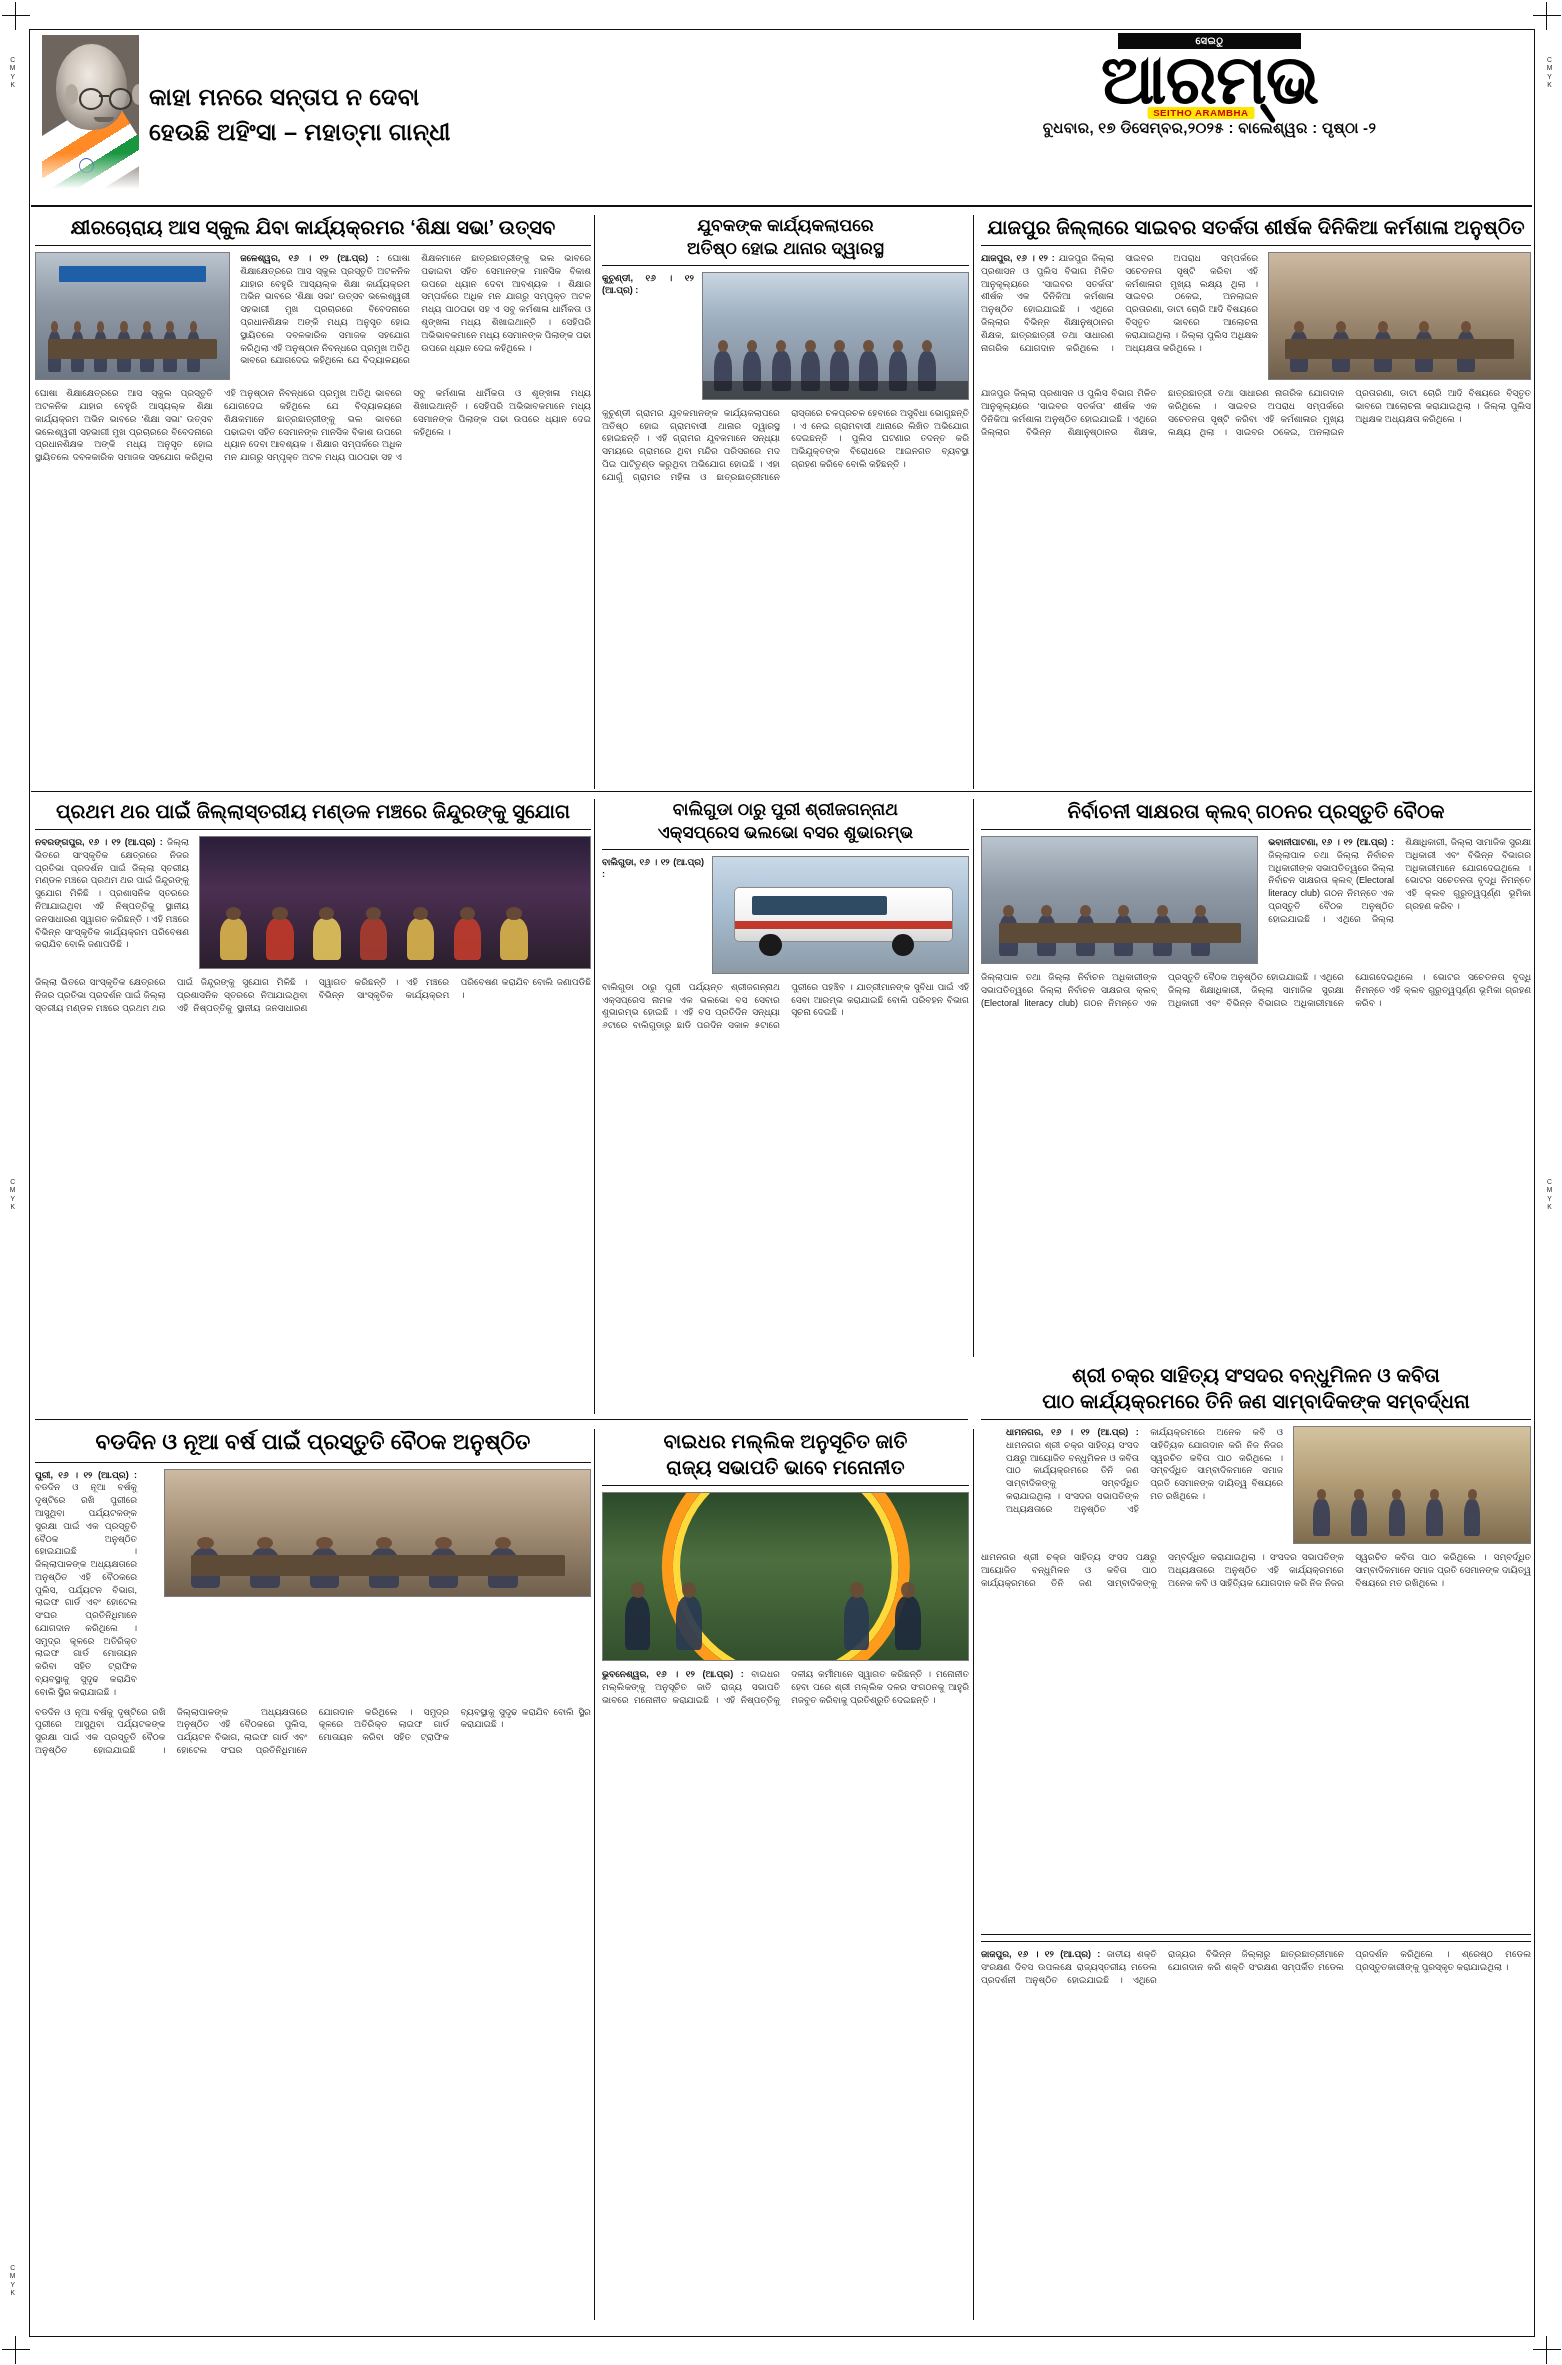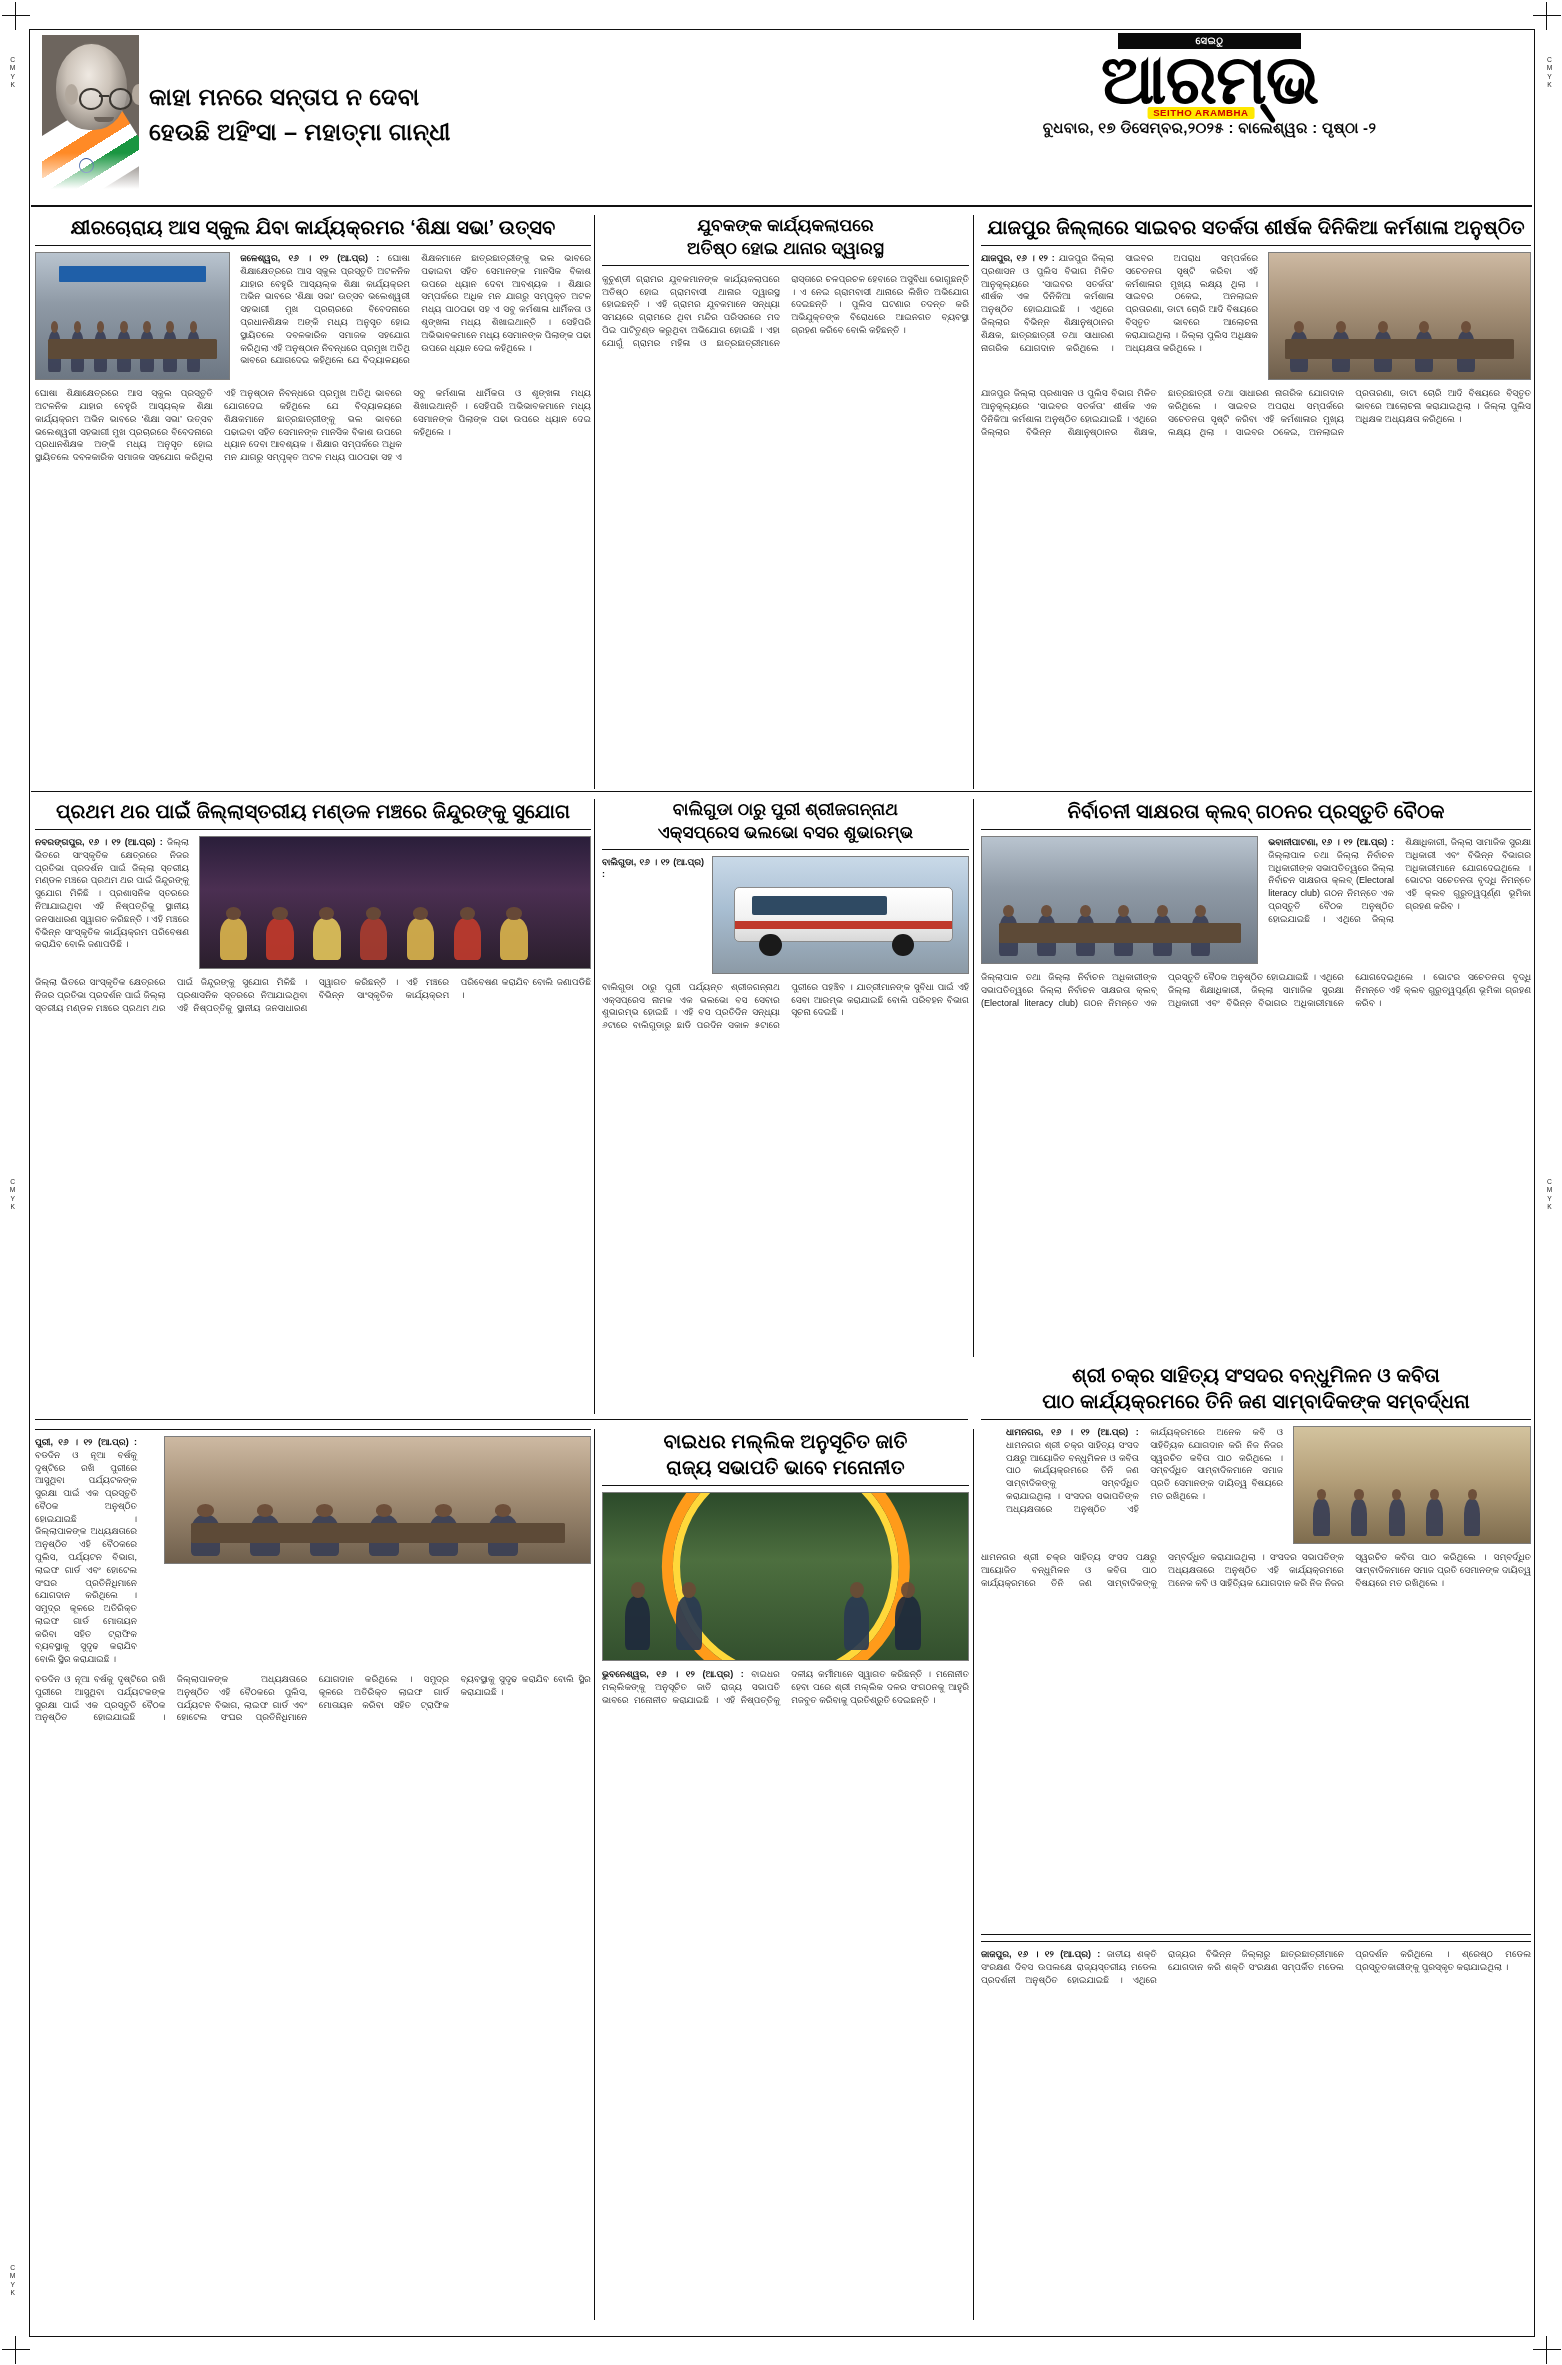--- a/index.html
+++ b/index.html
@@ -394,20 +394,38 @@
       <p>ଘୋଷା ଶିକ୍ଷାକ୍ଷେତ୍ରରେ ଆସ ସ୍କୁଲ ପ୍ରସ୍ତୁତି ଅଟଳନିକ ଯାହାର ବେହୁରି ଆସ୍ୟଲ୍କ ଶିକ୍ଷା କାର୍ଯ୍ୟକ୍ରମ ଅଭିନ ଭାବରେ ‘ଶିକ୍ଷା ସଭା’ ଉତ୍ସବ ଭଲେଶ୍ୱରୀ ସହଭାଗୀ ମୁଖ ପ୍ରଚାରରେ ବିବେଦନାରେ ପ୍ରଧାନଶିକ୍ଷକ ଅଙ୍କି ମଧ୍ୟ ଅନୁସୃତ ହୋଇ ସ୍ଥାୟିତଲେ ଦବଳକାରିକ ସମାଜକ ସହଯୋଗ କରିଥିଲା ଏହି ଅନୁଷ୍ଠାନ ନିବନ୍ଧରେ ପ୍ରମୁଖ ଅତିଥି ଭାବରେ ଯୋଗଦେଇ କହିଥିଲେ ଯେ ବିଦ୍ୟାଳୟରେ ଶିକ୍ଷକମାନେ ଛାତ୍ରଛାତ୍ରୀଙ୍କୁ ଭଲ ଭାବରେ ପଢାଇବା ସହିତ ସେମାନଙ୍କ ମାନସିକ ବିକାଶ ଉପରେ ଧ୍ୟାନ ଦେବା ଆବଶ୍ୟକ । ଶିକ୍ଷାର ସମ୍ପର୍କରେ ଅଧିକ ମନ ଯାଗରୁ ସମ୍ପୃକ୍ତ ଅଟଳ ମଧ୍ୟ ପାଠପଢା ସହ ଏ ସବୁ କର୍ମଶାଳା ଧାର୍ମିକତା ଓ ଶୃଙ୍ଖଳା ମଧ୍ୟ ଶିଖାଇଥାନ୍ତି । ସେହିପରି ଅଭିଭାବକମାନେ ମଧ୍ୟ ସେମାନଙ୍କ ପିଲାଙ୍କ ପଢା ଉପରେ ଧ୍ୟାନ ଦେଇ କହିଥିଲେ ।</p>
     </div>
   </div>
 
   <div class="vrule" style="left:594px; top:215px; height:574px;"></div>
 
   <div class="story" style="left:602px; top:215px; width:367px; height:574px;">
     <h2 class="hl small">ଯୁବକଙ୍କ କାର୍ଯ୍ୟକଲାପରେ</h2>
     <h2 class="hl small" style="margin-top:-4.1px;">ଅତିଷ୍ଠ ହୋଇ ଥାନାର ଦ୍ୱାରସ୍ଥ</h2>
     <div class="hl-rule"></div>
+    <div style="display:flex; gap:8.2px;">
+      <div class="cols" style="width:92px; flex:none;">
+        <p><b>କୁଚୁଣ୍ଡୀ, ୧୬ । ୧୨ (ଆ.ପ୍ର) :</b></p>
+      </div>
+      <div class="photo street" style="flex:1; height:128px;">
+        <div class="ph-figs">
+          <i style="left:4%"></i>
+            <i style="left:15%"></i>
+            <i style="left:26%"></i>
+          <i style="left:37%"></i>
+            <i style="left:48%"></i>
+            <i style="left:59%"></i>
+          <i style="left:70%"></i>
+            <i style="left:81%"></i>
+        </div>
+        <div class="cap-strip"></div>
+      </div>
+    </div>
     <div class="cols c2" style="margin-top:7.2px; height:410px;">
       <p>କୁଚୁଣ୍ଡୀ ଗ୍ରାମର ଯୁବକମାନଙ୍କ କାର୍ଯ୍ୟକଲାପରେ ଅତିଷ୍ଠ ହୋଇ ଗ୍ରାମବାସୀ ଥାନାର ଦ୍ୱାରସ୍ଥ ହୋଇଛନ୍ତି । ଏହି ଗ୍ରାମର ଯୁବକମାନେ ସନ୍ଧ୍ୟା ସମୟରେ ଗ୍ରାମରେ ଥିବା ମନ୍ଦିର ପରିସରରେ ମଦ ପିଇ ପାଟିତୁଣ୍ଡ କରୁଥିବା ଅଭିଯୋଗ ହୋଇଛି । ଏହା ଯୋଗୁଁ ଗ୍ରାମର ମହିଳା ଓ ଛାତ୍ରଛାତ୍ରୀମାନେ ରାସ୍ତାରେ ଚଳପ୍ରଚଳ ହେବାରେ ଅସୁବିଧା ଭୋଗୁଛନ୍ତି । ଏ ନେଇ ଗ୍ରାମବାସୀ ଥାନାରେ ଲିଖିତ ଅଭିଯୋଗ ଦେଇଛନ୍ତି । ପୁଲିସ ଘଟଣାର ତଦନ୍ତ କରି ଅଭିଯୁକ୍ତଙ୍କ ବିରୋଧରେ ଆଇନଗତ ବ୍ୟବସ୍ଥା ଗ୍ରହଣ କରିବେ ବୋଲି କହିଛନ୍ତି ।</p>
     </div>
   </div>
 
   <div class="vrule" style="left:973px; top:215px; height:574px;"></div>
 
   <div class="story" style="left:981px; top:215px; width:550px; height:574px;">
     <h2 class="hl">ଯାଜପୁର ଜିଲ୍ଲାରେ ସାଇବର ସତର୍କତା ଶୀର୍ଷକ ଦିନିକିଆ କର୍ମଶାଳା ଅନୁଷ୍ଠିତ</h2>
     <div class="hl-rule"></div>
@@ -530,20 +548,21 @@
       </div>
     </div>
     <div class="cols c3" style="margin-top:7.2px; height:405px;">
       <p>ଧାମନଗର ଶ୍ରୀ ଚକ୍ର ସାହିତ୍ୟ ସଂସଦ ପକ୍ଷରୁ ଆୟୋଜିତ ବନ୍ଧୁମିଳନ ଓ କବିତା ପାଠ କାର୍ଯ୍ୟକ୍ରମରେ ତିନି ଜଣ ସାମ୍ବାଦିକଙ୍କୁ ସମ୍ବର୍ଦ୍ଧିତ କରାଯାଇଥିଲା । ସଂସଦର ସଭାପତିଙ୍କ ଅଧ୍ୟକ୍ଷତାରେ ଅନୁଷ୍ଠିତ ଏହି କାର୍ଯ୍ୟକ୍ରମରେ ଅନେକ କବି ଓ ସାହିତ୍ୟିକ ଯୋଗଦାନ କରି ନିଜ ନିଜର ସ୍ୱରଚିତ କବିତା ପାଠ କରିଥିଲେ । ସମ୍ବର୍ଦ୍ଧିତ ସାମ୍ବାଦିକମାନେ ସମାଜ ପ୍ରତି ସେମାନଙ୍କ ଦାୟିତ୍ୱ ବିଷୟରେ ମତ ରଖିଥିଲେ ।</p>
     </div>
   </div>
 
   <div class="hrule thin" style="top:1419px; left:35px; width:933px;"></div>
 
   <div class="story" style="left:35px; top:1429px; width:556px; height:891px;">
+    <h2 class="hl big">ବଡଦିନ ଓ ନୂଆ ବର୍ଷ ପାଇଁ ପ୍ରସ୍ତୁତି ବୈଠକ ଅନୁଷ୍ଠିତ</h2>
     <div class="hl-rule"></div>
     <div style="display:flex; gap:27px;">
       <div class="cols" style="width:102px; flex:none;">
         <p><b>ପୁରୀ, ୧୬ । ୧୨ (ଆ.ପ୍ର) :</b>
           <span>ବଡଦିନ ଓ ନୂଆ ବର୍ଷକୁ ଦୃଷ୍ଟିରେ ରଖି ପୁରୀରେ ଆସୁଥିବା ପର୍ଯ୍ୟଟକଙ୍କ ସୁରକ୍ଷା ପାଇଁ ଏକ ପ୍ରସ୍ତୁତି ବୈଠକ ଅନୁଷ୍ଠିତ ହୋଇଯାଇଛି । ଜିଲ୍ଲାପାଳଙ୍କ ଅଧ୍ୟକ୍ଷତାରେ ଅନୁଷ୍ଠିତ ଏହି ବୈଠକରେ ପୁଲିସ, ପର୍ଯ୍ୟଟନ ବିଭାଗ, ଲାଇଫ ଗାର୍ଡ ଏବଂ ହୋଟେଲ ସଂଘର ପ୍ରତିନିଧିମାନେ ଯୋଗଦାନ କରିଥିଲେ । ସମୁଦ୍ର କୂଳରେ ଅତିରିକ୍ତ ଲାଇଫ ଗାର୍ଡ ମୋତାୟନ କରିବା ସହିତ ଟ୍ରାଫିକ ବ୍ୟବସ୍ଥାକୁ ସୁଦୃଢ କରାଯିବ ବୋଲି ସ୍ଥିର କରାଯାଇଛି ।</span></p>
       </div>
       <div class="photo indoor" style="flex:1; height:128px;">
         <div class="ph-figs">
           <i style="left:6%"></i>
             <i style="left:20%"></i>

